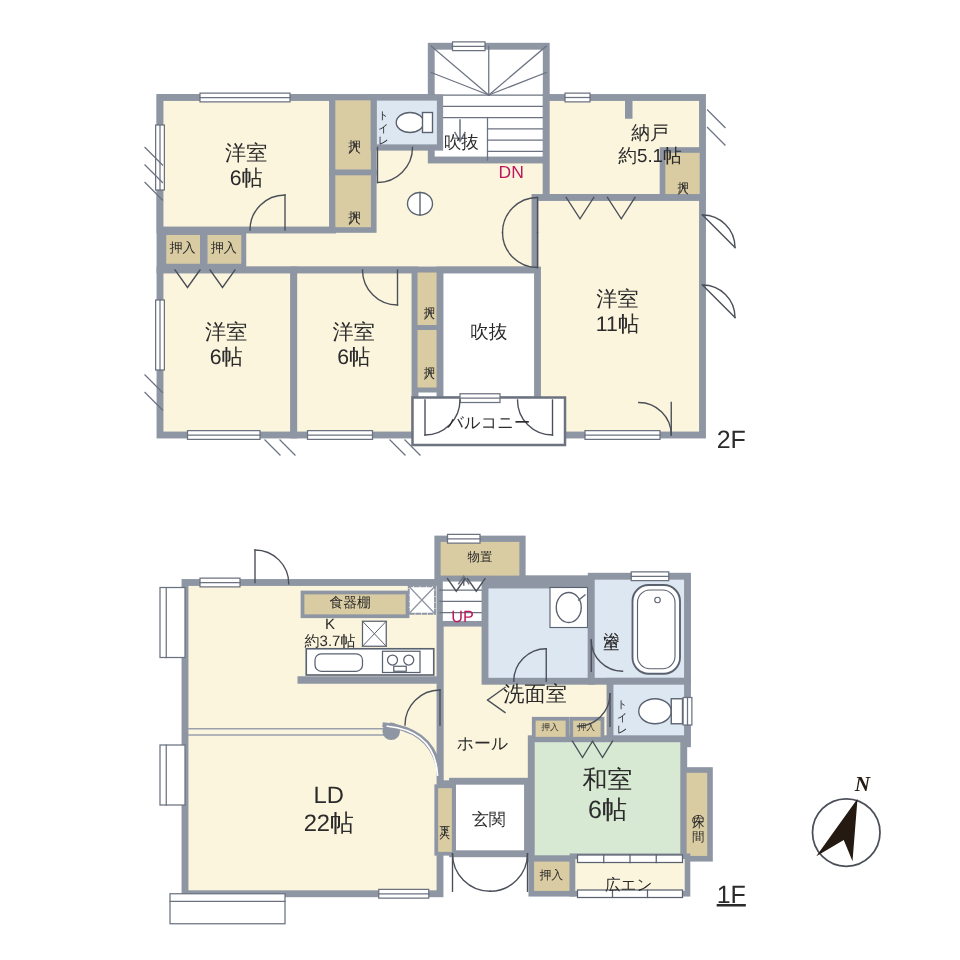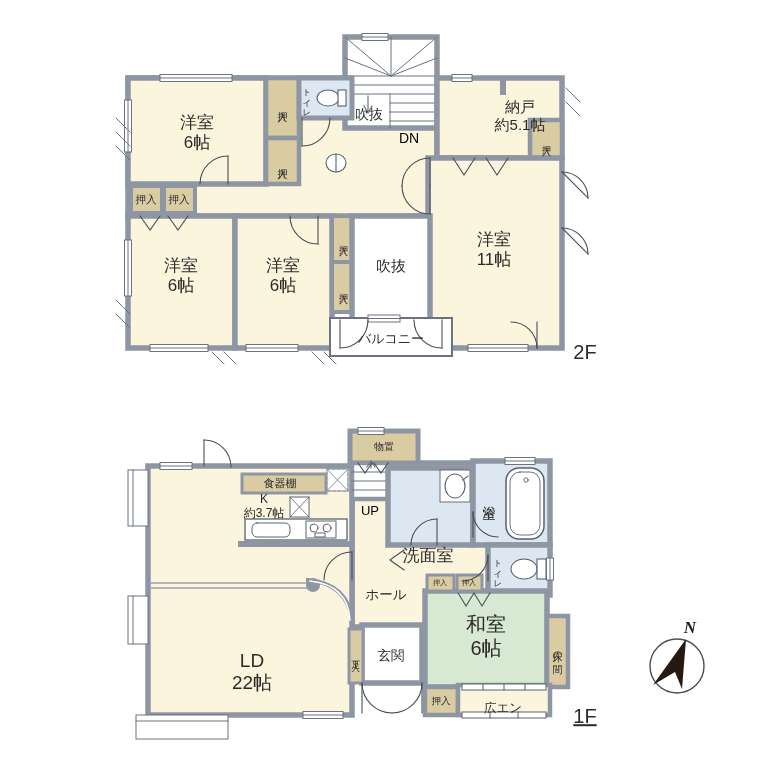--- a/index.html
+++ b/index.html
@@ -2,21 +2,21 @@
 <html><head>
 <meta charset="utf-8">
 <style>
   html,body{margin:0;padding:0;background:#ffffff;}
   #plan{position:relative;width:768px;height:768px;background:#ffffff;overflow:hidden;
         font-family:"Liberation Sans","DejaVu Sans",sans-serif;}
   #plan svg{position:absolute;left:0;top:0;}
   .lbl{position:absolute;transform:translate(-50%,-50%);white-space:pre-line;text-align:center;
        color:#2b2b2b;line-height:1.18;pointer-events:none;}
   .vert{writing-mode:vertical-rl;text-orientation:upright;letter-spacing:1px;line-height:1;}
-  .dim{color:#000000;}
+  .dim{color:#be185d;}
   .serifN{font-family:"Liberation Serif","DejaVu Serif",serif;font-style:italic;font-weight:bold;color:#241a12;}
 </style>
 </head>
 <body>
 
 <div id="plan">
 
 <svg width="768" height="768" viewBox="0 0 768 768">
 
   <g stroke-linecap="square">
@@ -301,35 +301,35 @@
 <div class="lbl vert" style="left:546px;top:139px;font-size:9px;">押入</div>
 <div class="lbl" style="left:494px;top:250px;font-size:17px;">洋室
 11帖</div>
 <div class="lbl" style="left:181px;top:276px;font-size:17px;">洋室
 6帖</div>
 <div class="lbl" style="left:283px;top:276px;font-size:17px;">洋室
 6帖</div>
 <div class="lbl vert" style="left:343px;top:239px;font-size:9px;">押入</div>
 <div class="lbl vert" style="left:343px;top:287px;font-size:9px;">押入</div>
 <div class="lbl" style="left:391px;top:266px;font-size:15px;">吹抜</div>
-<div class="lbl" style="left:391px;top:339px;font-size:13px;">バルコニー</div>
+<div class="lbl" style="left:391px;top:339px;font-size:13px;font-family:Liberation Mono, monospace;">バルコニー</div>
 <div class="lbl" style="left:146px;top:199px;font-size:10.5px;">押入</div>
 <div class="lbl" style="left:179px;top:199px;font-size:10.5px;">押入</div>
 <div class="lbl" style="left:585px;top:353px;font-size:20px;">2F</div>
 
 <div class="lbl" style="left:384px;top:447px;font-size:10px;">物置</div>
 <div class="lbl" style="left:280px;top:483px;font-size:11px;">食器棚</div>
 <div class="lbl" style="left:264px;top:506px;font-size:12px;">K
 約3.7帖</div>
-<div class="lbl dim" style="left:370px;top:511px;font-size:13px;">UP</div>
+<div class="lbl dim" style="left:370px;top:493px;font-size:13px;">UP</div>
 <div class="lbl" style="left:428px;top:556px;font-size:17px;">洗面室</div>
 <div class="lbl vert" style="left:489px;top:496px;font-size:13px;">浴室</div>
 <div class="lbl vert" style="left:498px;top:569px;font-size:8.5px;">トイレ</div>
 <div class="lbl" style="left:386px;top:595px;font-size:13.5px;">ホール</div>
-<div class="lbl" style="left:252px;top:649px;font-size:19px;margin-top:23px;">LD
+<div class="lbl" style="left:263px;top:649px;font-size:19px;">LD
 22帖</div>
 <div class="lbl" style="left:486px;top:637px;font-size:20px;">和室
 6帖</div>
 <div class="lbl vert" style="left:557px;top:651px;font-size:10px;">床の間</div>
 <div class="lbl" style="left:440px;top:583px;font-size:7px;">押入</div>
 <div class="lbl" style="left:469px;top:583px;font-size:7px;">押入</div>
 <div class="lbl" style="left:441px;top:701px;font-size:9.5px;">押入</div>
 <div class="lbl" style="left:503px;top:708px;font-size:12.5px;">広エン</div>
 <div class="lbl" style="left:391px;top:656px;font-size:13.5px;">玄関</div>
 <div class="lbl vert" style="left:356px;top:655px;font-size:8.5px;">下足入</div>

